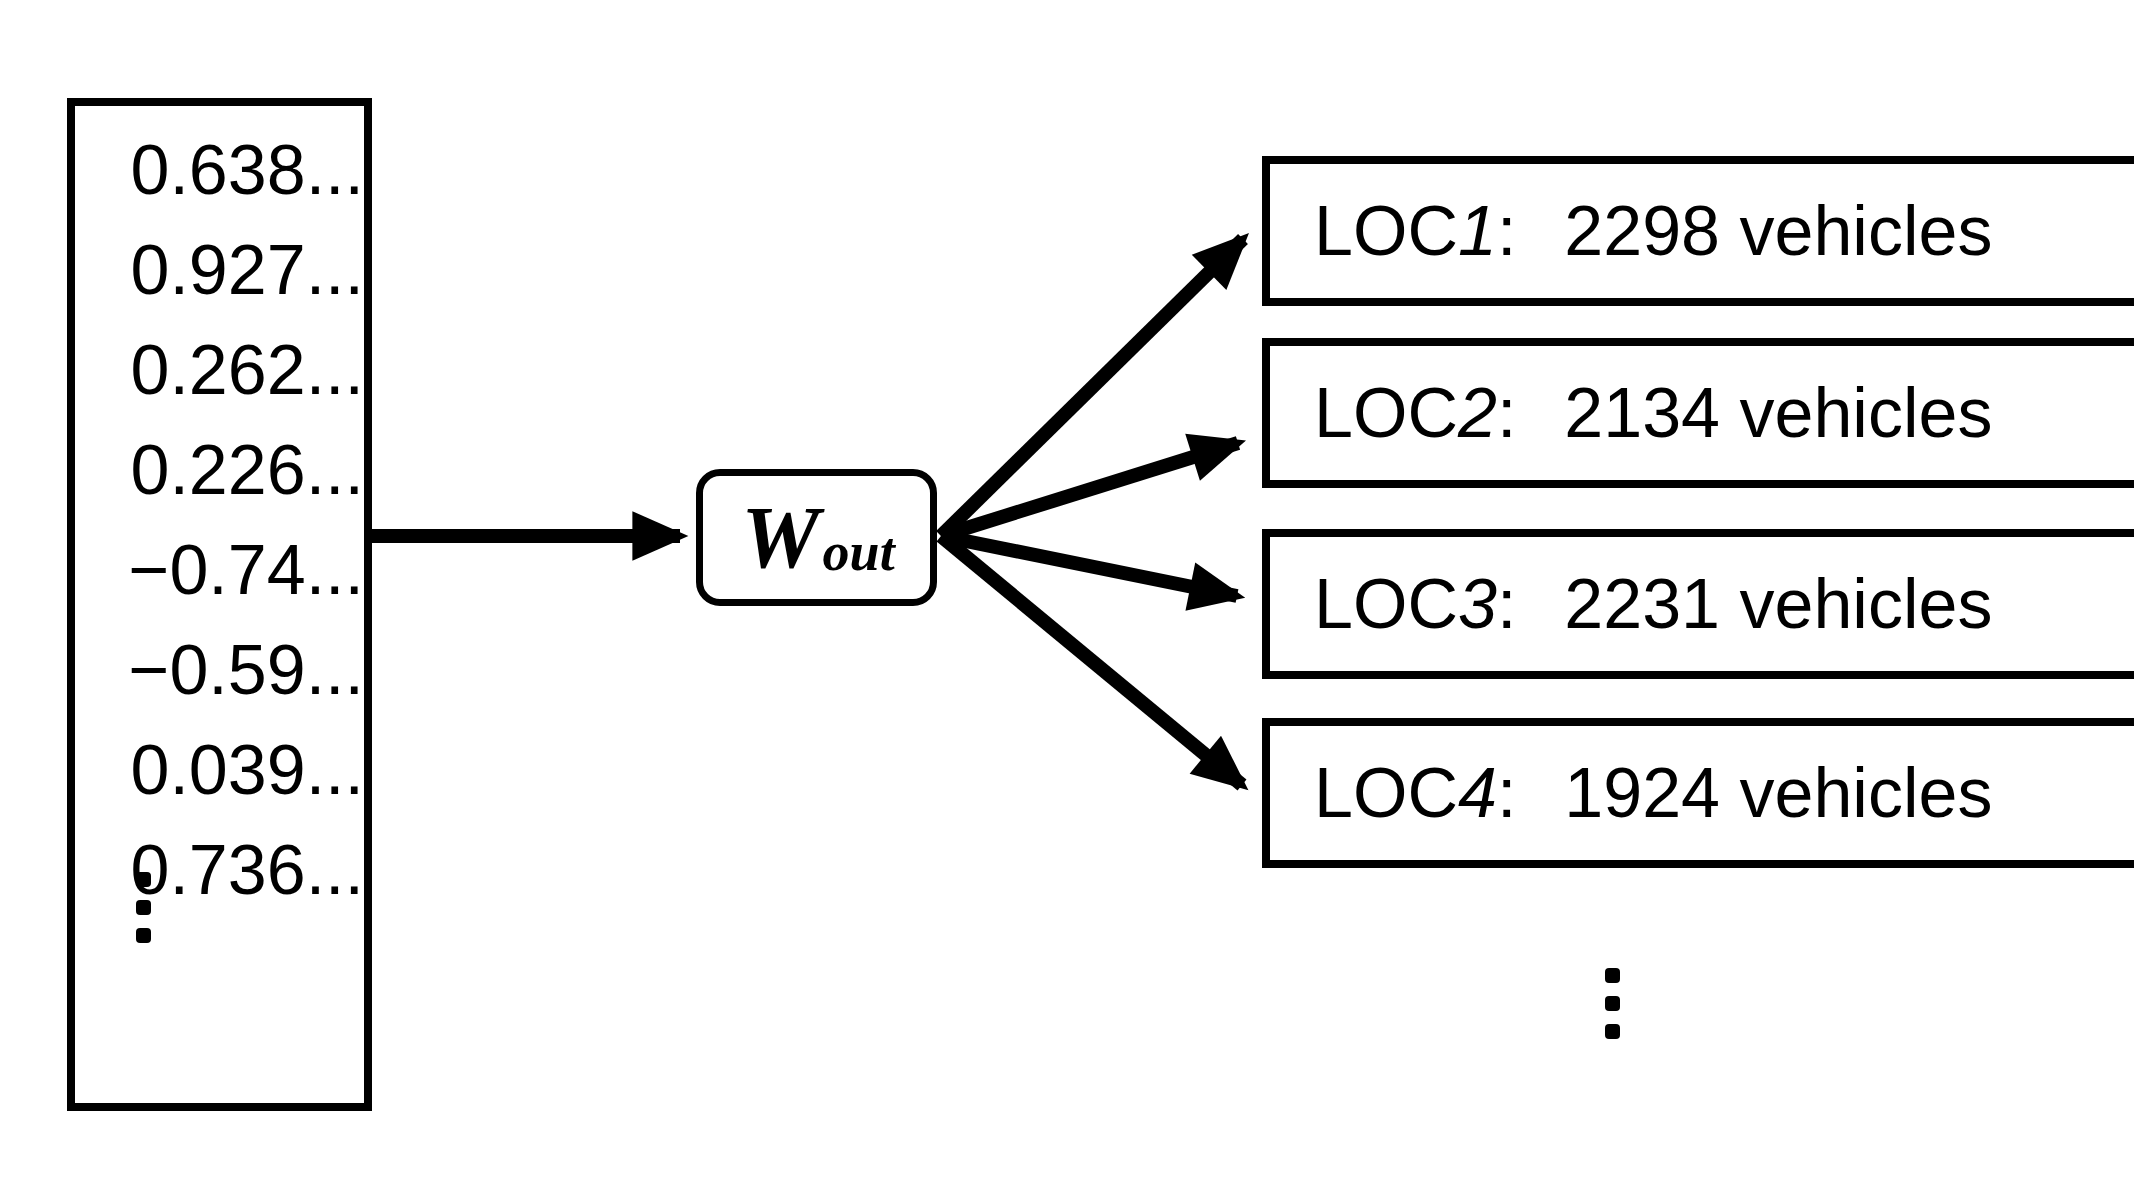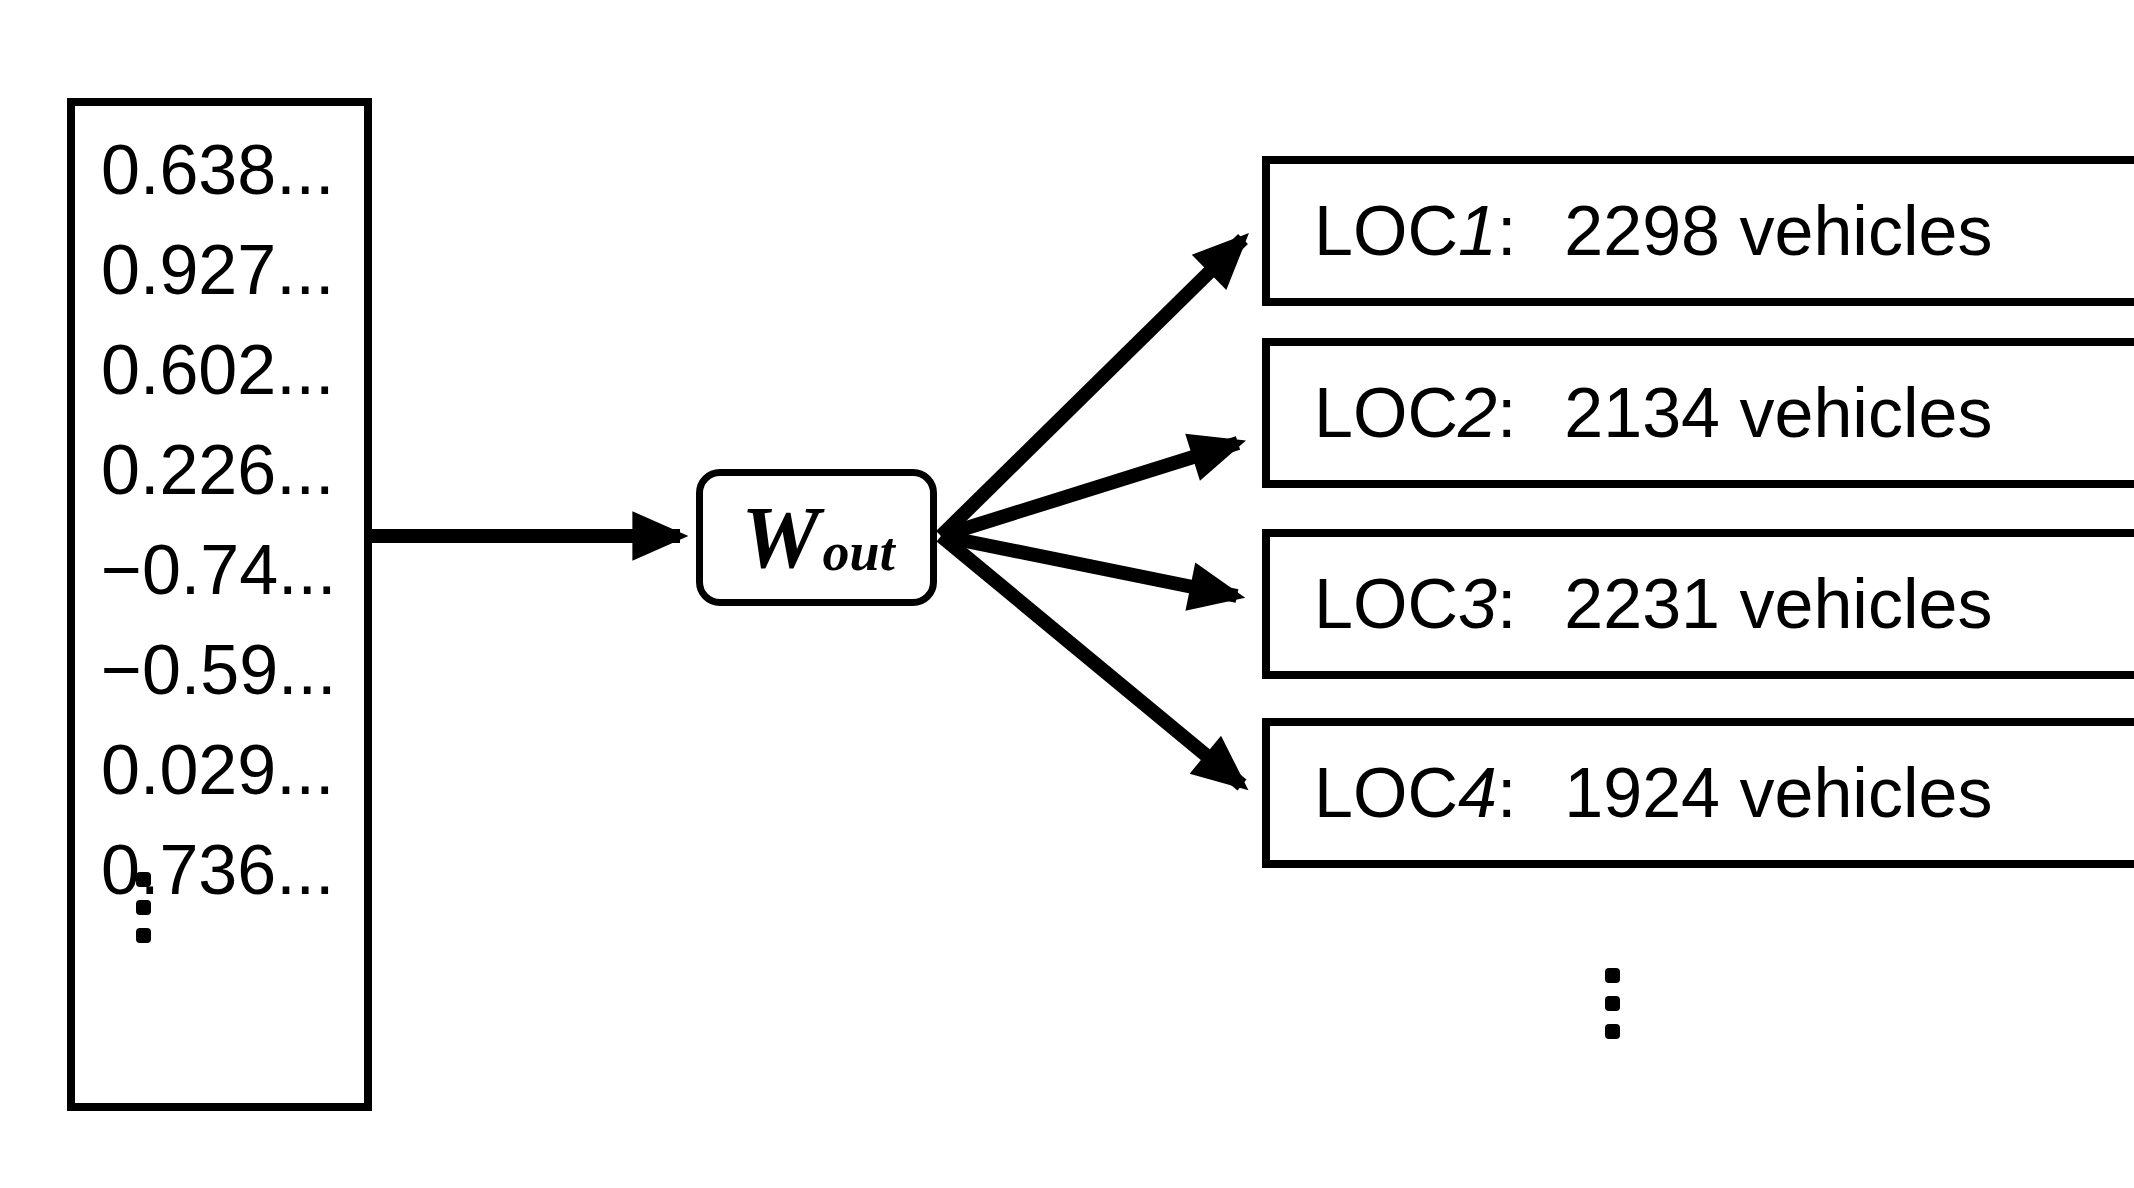--- a/index.html
+++ b/index.html
@@ -27,20 +27,21 @@
     stroke-width: 14;
   }
   
   .vector-box {
     position: absolute;
     left: 67px; top: 98px;
     width: 305px; height: 1013px;
     border: 8px solid #000000;
     box-sizing: border-box;
     background: #ffffff;
+    text-align: right;
   }
   .vec-val {
     font-size: 70px;
     line-height: 100px;
     padding-left: 26px;
     white-space: nowrap;
   }
   .vec-val:first-child { margin-top: 14px; }
   
   .vdots {
@@ -109,25 +110,25 @@
     <line x1="370" y1="536" x2="680" y2="536" marker-end="url(#ah)"></line>
     <line x1="941" y1="536" x2="1243" y2="239" marker-end="url(#ah)"></line>
     <line x1="941" y1="536" x2="1238" y2="443" marker-end="url(#ah)"></line>
     <line x1="941" y1="536" x2="1237" y2="596" marker-end="url(#ah)"></line>
     <line x1="941" y1="536" x2="1242" y2="785" marker-end="url(#ah)"></line>
   </svg>
 
   <div class="vector-box">
     <div class="vec-val">0.638...</div>
     <div class="vec-val">0.927...</div>
-    <div class="vec-val">0.602...</div>
+    <div class="vec-val">0.262...</div>
     <div class="vec-val">0.226...</div>
     <div class="vec-val">−0.74...</div>
     <div class="vec-val">−0.59...</div>
-    <div class="vec-val">0.029...</div>
+    <div class="vec-val">0.039...</div>
     <div class="vec-val">0.736...</div>
   </div>
   <div class="vdots in-vector">
     <span class="dot"></span>
     <span class="dot"></span>
     <span class="dot"></span>
   </div>
 
   <div class="wout-box">
     <span class="wout-base">W</span>

